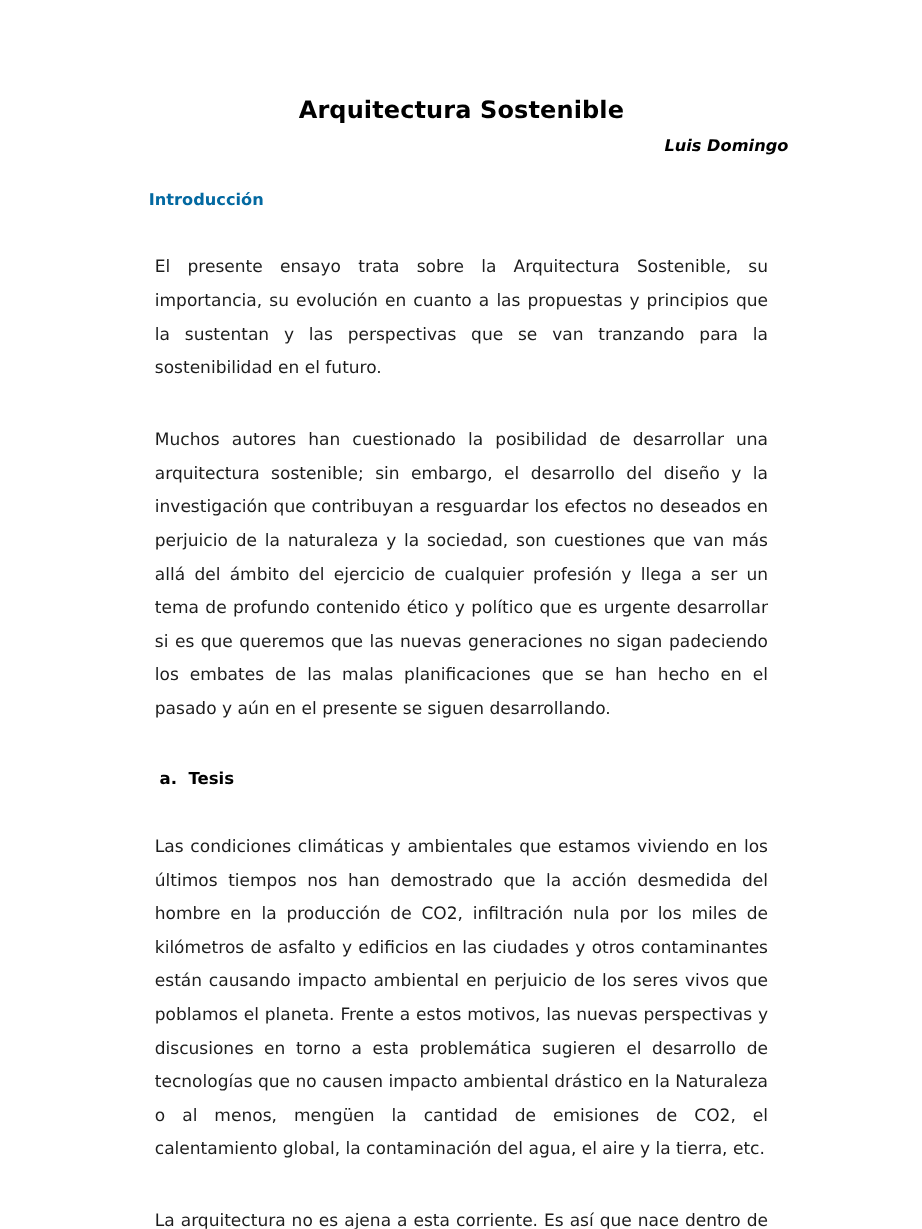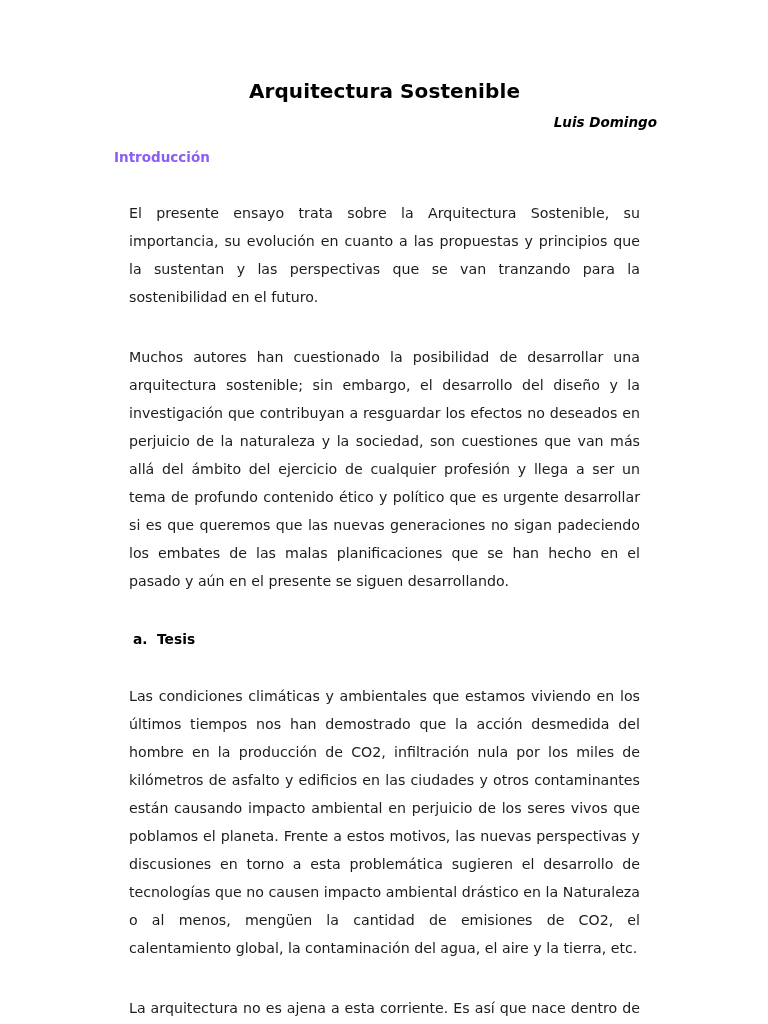--- a/index.html
+++ b/index.html
@@ -47,24 +47,24 @@
     font-style: italic;
     margin: 0;
     padding-top: 8px;
     line-height: 20px;
     color: #000000;
   }
 
   .section-heading {
     font-size: 13.5px;
     font-weight: bold;
-    margin: 2px;
+    margin: 12px;
     padding-top: 13px;
     line-height: 20px;
-    color: #8b5cf6;
+    color: #0369a1;
   }
 
   p.body-par {
     font-size: 14.2px;
     line-height: 28px;
     text-align: justify;
     margin: 17px;
     padding-top: 15px;
     color: #1c1c1c;
     -webkit-hyphens: none;

